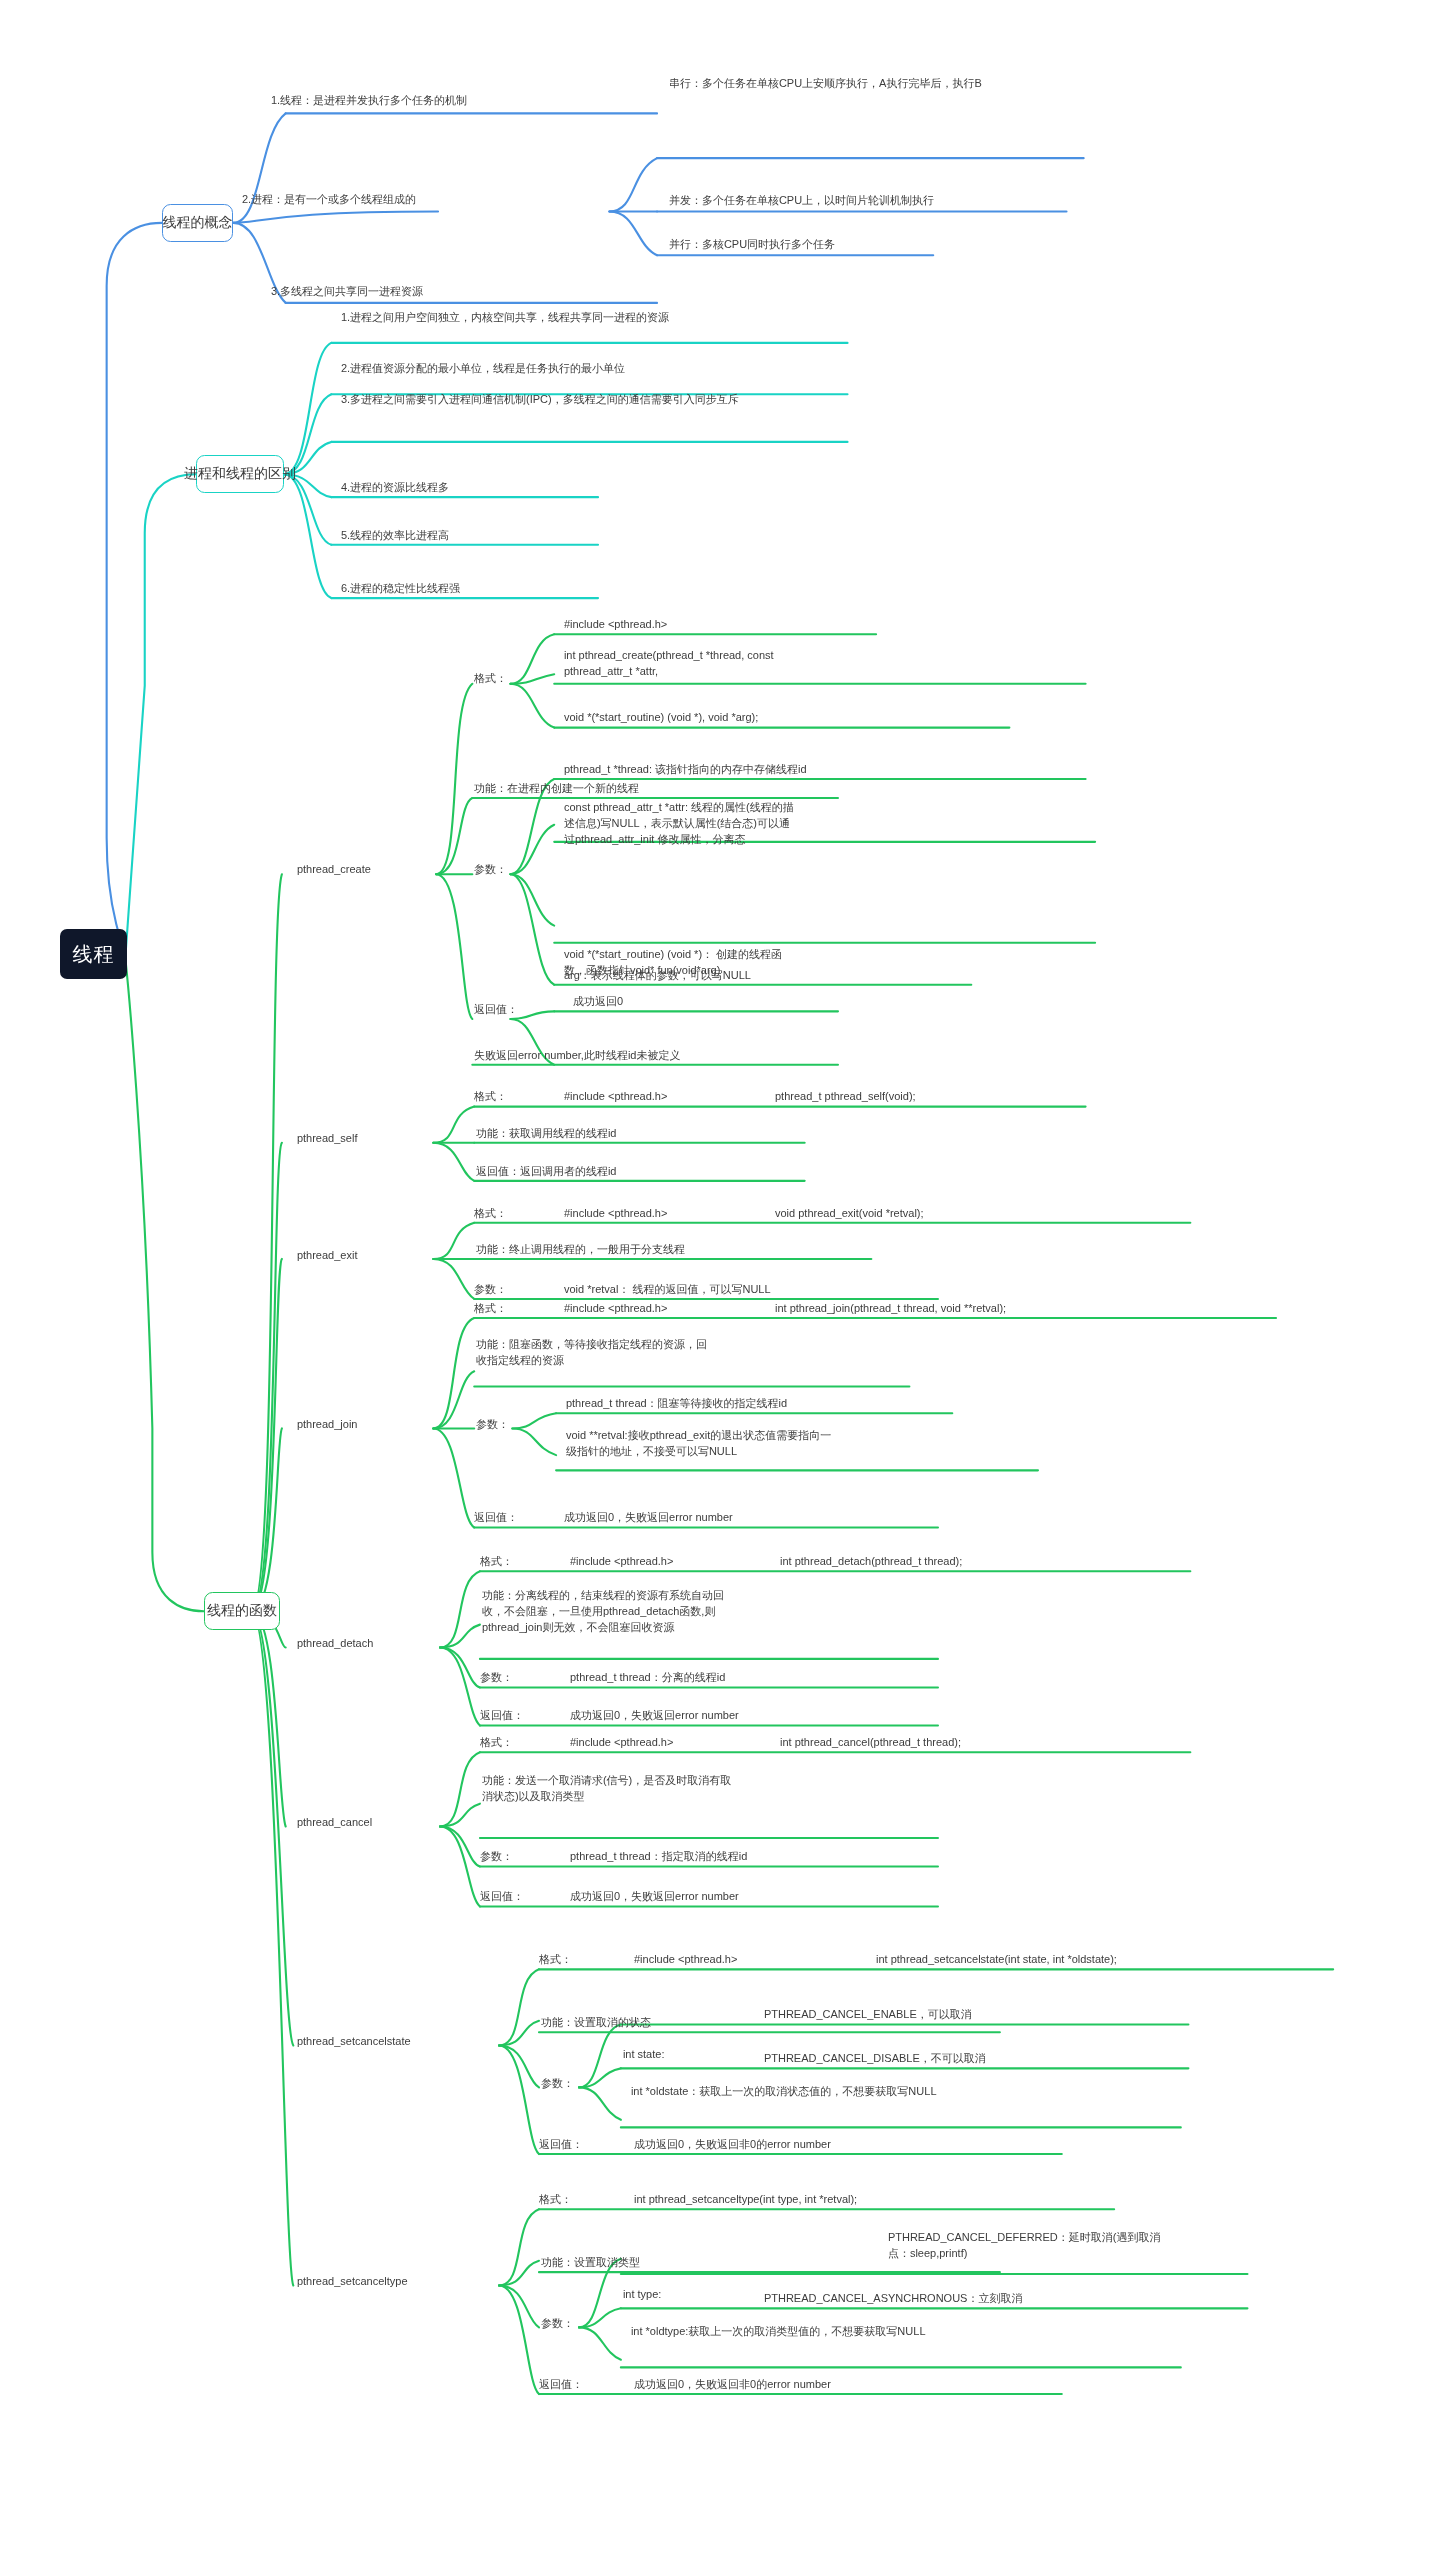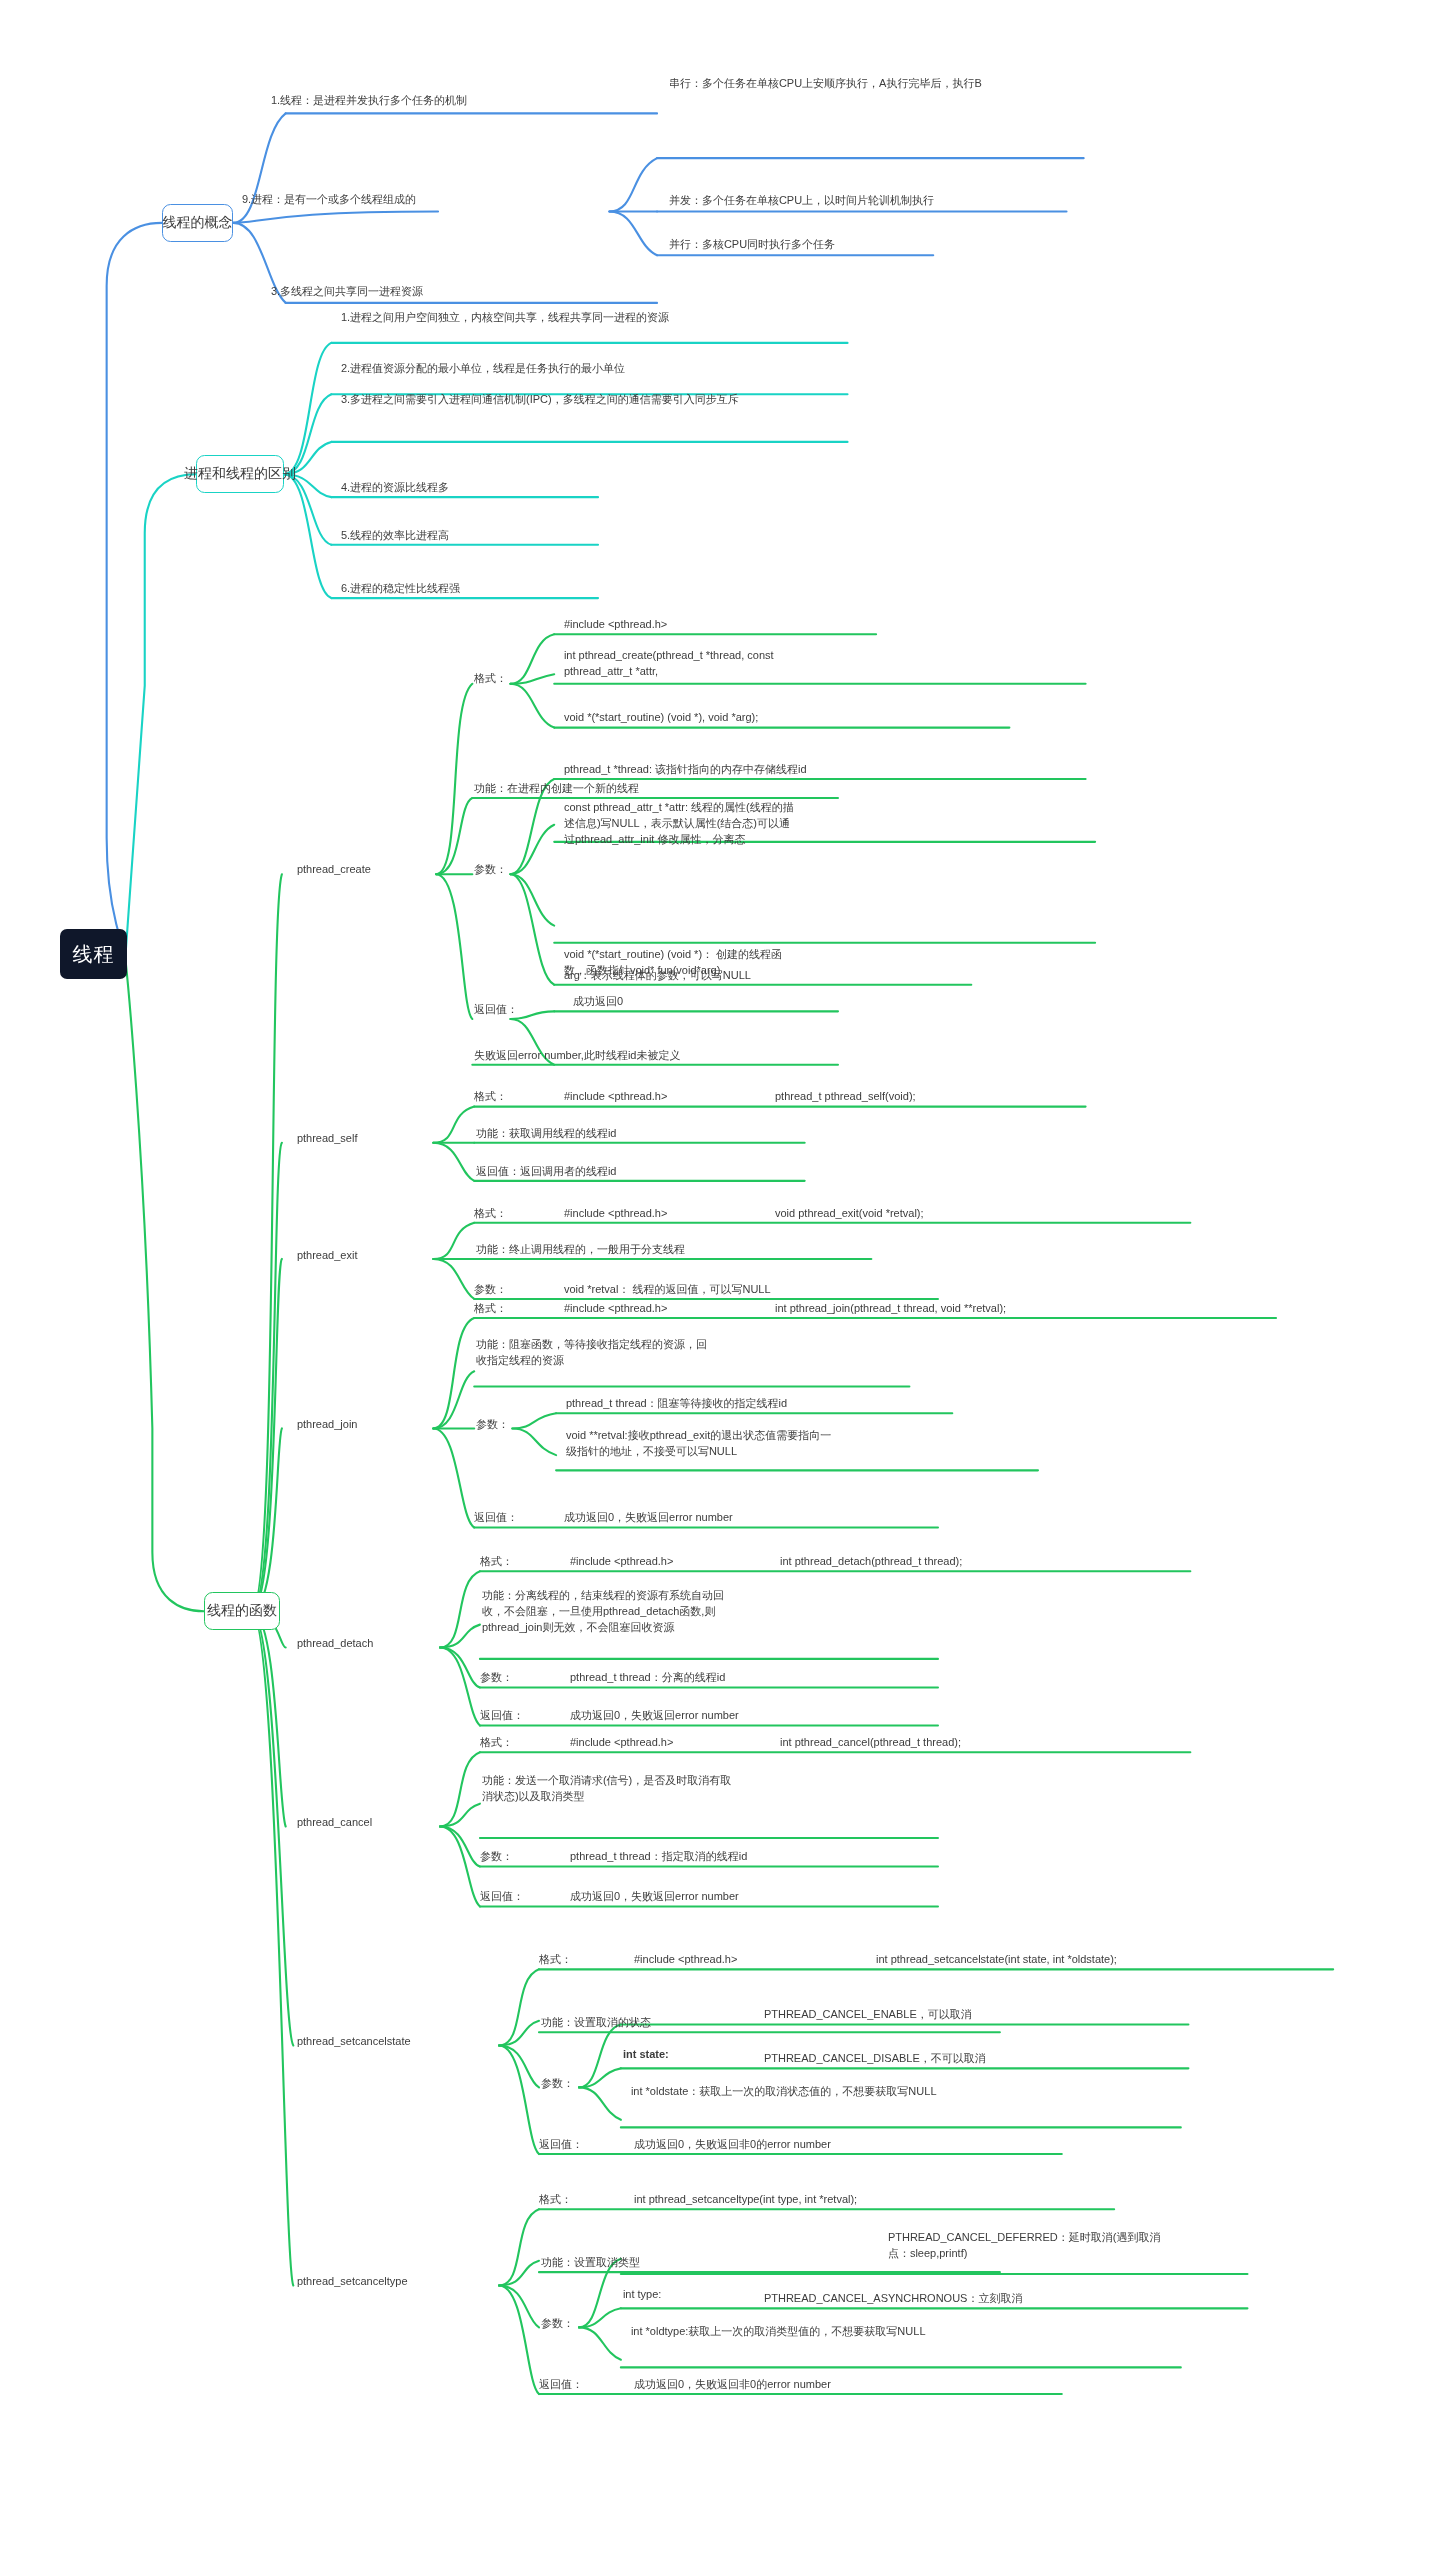--- a/index.html
+++ b/index.html
@@ -203,21 +203,21 @@
 
   <div class="l1" style="left:162px;top:204px;width:71px;height:38px;">
     <span>线程的概念</span>
   </div>
 
   <div class="node nowrap" style="left:269px;top:93px;width:381px;">
     <span class="t">1.线程：是进程并发执行多个任务的机制</span>
   </div>
 
   <div class="node nowrap" style="left:240px;top:192px;width:362px;">
-    <span class="t">9.进程：是有一个或多个线程组成的</span>
+    <span class="t">2.进程：是有一个或多个线程组成的</span>
   </div>
 
   <div class="node nowrap" style="left:269px;top:284px;width:381px;">
     <span class="t">3.多线程之间共享同一进程资源</span>
   </div>
 
   <div class="node" style="left:667px;top:76px;width:419px;">
     <span class="t">串行：多个任务在单核CPU上安顺序执行，A执行完毕后，执行B</span>
   </div>
 
@@ -402,21 +402,21 @@
     <span class="c1" style="width:95px">格式：</span>
     <span class="c2" style="width:242px">#include &lt;pthread.h&gt;</span>
     <span class="c3">int pthread_setcancelstate(int state, int *oldstate);</span>
   </div>
   <div class="node nowrap" style="left:539px;top:2015px;width:459px;">
     <span class="t">功能：设置取消的状态</span>
   </div>
   <div class="node nowrap" style="left:539px;top:2076px;width:50px;">
     <span class="t">参数：</span>
   </div>
-  <div class="node nowrap" style="left:621px;top:2047px;width:90px;font-weight:bold;">
+  <div class="node nowrap" style="left:621px;top:2047px;width:90px;">
     <span class="t">int state:</span>
   </div>
   <div class="node nowrap" style="left:762px;top:2007px;width:425px;">
     <span class="t">PTHREAD_CANCEL_ENABLE，可以取消</span>
   </div>
   <div class="node nowrap" style="left:762px;top:2051px;width:425px;">
     <span class="t">PTHREAD_CANCEL_DISABLE，不可以取消</span>
   </div>
   <div class="node" style="left:629px;top:2084px;width:333px;">
     <span class="t">int *oldstate：获取上一次的取消状态值的，不想要获取写NULL</span>

